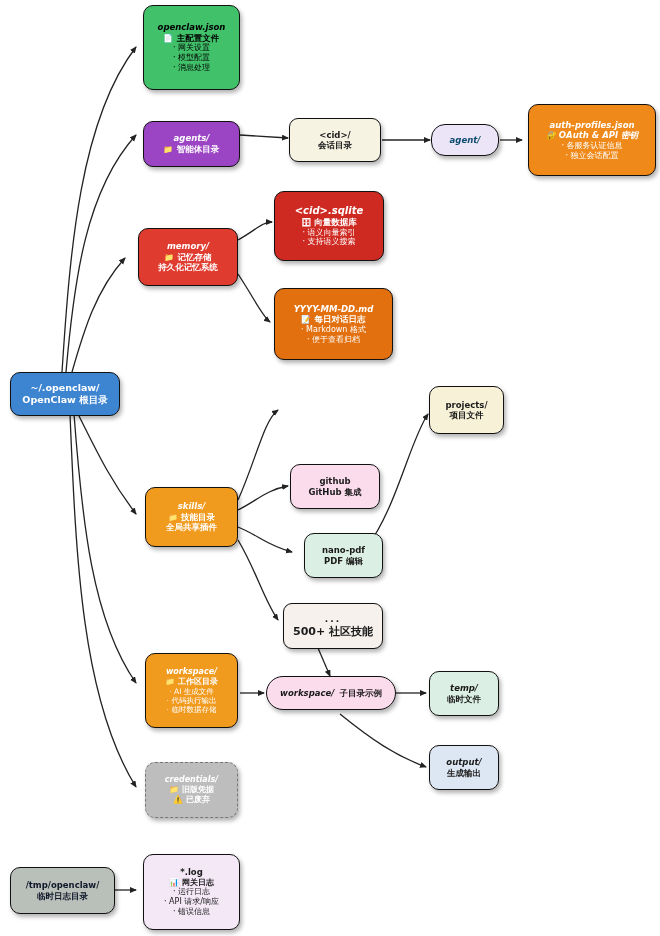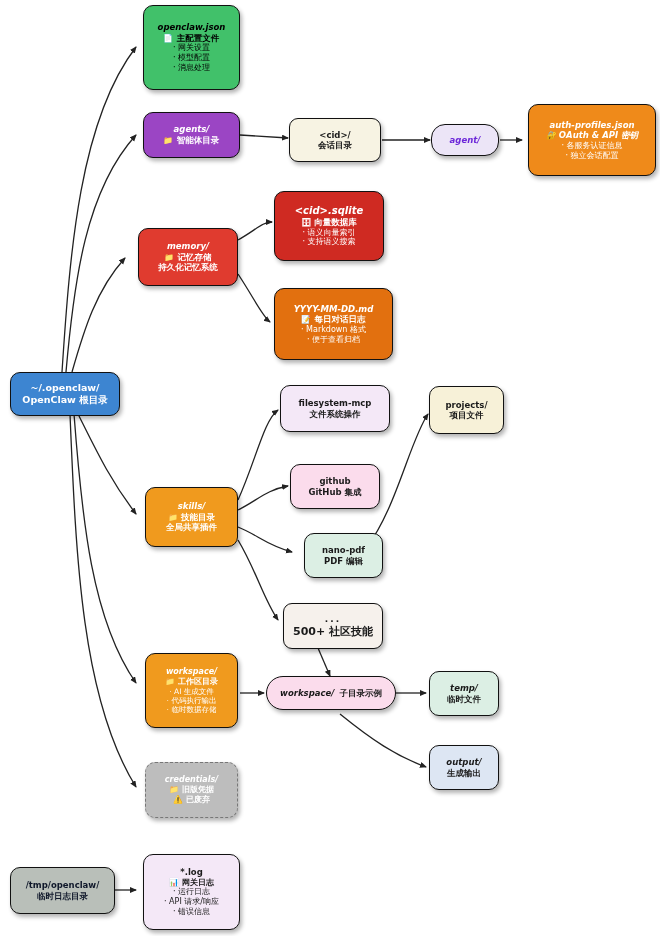--- a/index.html
+++ b/index.html
@@ -31,21 +31,21 @@
   .t-root  .sub{font-size:9.5px;font-weight:bold;}
 
   
   .c-blue   {background:#3d85d1;color:#ffffff;}
   .c-green  {background:#41c16a;color:#000000;}
   .c-purple {background:#9b45c4;color:#ffffff;}
   .c-red    {background:#e03b2f;color:#ffffff;}
   .c-orange {background:#f09a1e;color:#ffffff;}
   .c-orange2{background:#e2700f;color:#ffffff;}
   .c-cream  {background:#f7f3e3;color:#1a1a1a;}
-  .c-lilac  {background:#ece5f7;color:#6d28d9;}
+  .c-lilac  {background:#ece5f7;color:#0c4a6e;}
   .c-pink   {background:#fbdcec;color:#1a1a1a;}
   .c-mint   {background:#dcefe4;color:#1a1a1a;}
   .c-beige  {background:#f7f1d8;color:#1a1a1a;}
   .c-lblue  {background:#dde6f3;color:#1a1a1a;}
   .c-lavend {background:#f4e8f7;color:#1a1a1a;}
   .c-gray   {background:#bdbdbd;color:#ffffff;border-style:dashed;border-color:#777;}
   .c-gray2  {background:#b9bfb9;color:#0f172a;justify-content:center;}
   .c-white  {background:#f6f1ec;color:#1a1a1a;}
 
   .emoji{font-size:8px;}
@@ -116,21 +116,21 @@
     <div class="title" style="font-size:8.5px;">openclaw.json</div>
     <div class="sub" style="font-size:8.5px;font-weight:bold;">
       <span class="emoji">📄</span>
       <span>主配置文件</span>
     </div>
     <div class="li" style="font-size:8px;">网关设置</div>
     <div class="li" style="font-size:8px;">模型配置</div>
     <div class="li" style="font-size:8px;">消息处理</div>
   </div>
 
-  <div class="node c-purple" style="left:143px;top:112px;width:97px;height:46px;">
+  <div class="node c-purple" style="left:143px;top:121px;width:97px;height:46px;">
     <div class="title" style="font-size:8.5px;">agents/</div>
     <div class="sub" style="font-size:8.5px;font-weight:bold;">
       <span class="emoji">📁</span>
       <span>智能体目录</span>
     </div>
   </div>
 
   <div class="node c-cream" style="left:289px;top:118px;width:92px;height:44px;border-radius:9px;">
     <div class="title" style="font-size:8.5px;font-style:normal;">&lt;cid&gt;/</div>
     <div class="sub" style="font-size:8.5px;font-weight:bold;">会话目录</div>
@@ -181,24 +181,20 @@
 
   <div class="node c-orange" style="left:145px;top:487px;width:93px;height:60px;">
     <div class="title" style="font-size:8.5px;">skills/</div>
     <div class="sub" style="font-size:8.5px;font-weight:bold;">
       <span class="emoji">📁</span>
       <span>技能目录</span>
     </div>
     <div class="sub" style="font-size:8.5px;font-weight:bold;">全局共享插件</div>
   </div>
 
-  <div class="node c-lavend" style="left:280px;top:385px;width:110px;height:47px;">
-    <div class="title" style="font-size:8.5px;font-style:normal;">filesystem-mcp</div>
-    <div class="sub" style="font-size:8.5px;font-weight:bold;">文件系统操作</div>
-  </div>
 
   <div class="node c-pink" style="left:290px;top:464px;width:90px;height:45px;">
     <div class="title" style="font-size:8.5px;font-style:normal;">github</div>
     <div class="sub" style="font-size:8.5px;font-weight:bold;">GitHub 集成</div>
   </div>
 
   <div class="node c-mint" style="left:304px;top:533px;width:79px;height:45px;">
     <div class="title" style="font-size:8.5px;font-style:normal;">nano-pdf</div>
     <div class="sub" style="font-size:8.5px;font-weight:bold;">PDF 编辑</div>
   </div>

